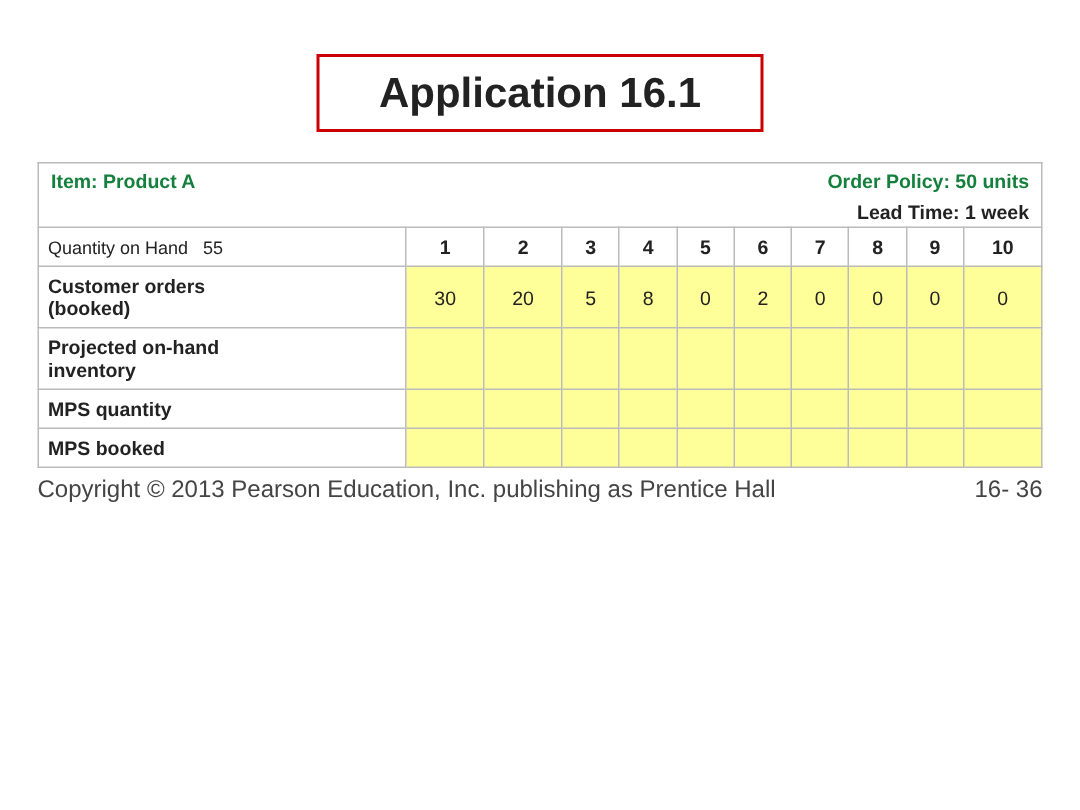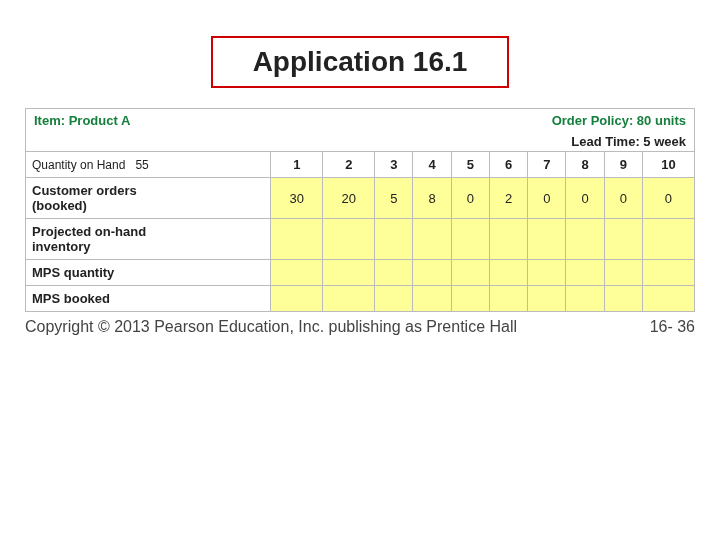--- a/index.html
+++ b/index.html
@@ -108,25 +108,25 @@
   <div style="margin: 18px auto 10px auto; display: inline-block;">
     <div class="title-box">
       <span class="title-text">Application 16.1</span>
     </div>
   </div>
 
   <div class="table-container">
 
     <div class="info-row">
       <span class="info-item">Item: Product A</span>
-      <span class="info-item">Order Policy: 80 units</span>
+      <span class="info-item">Order Policy: 50 units</span>
     </div>
 
     <div class="lead-time-row">
-      <span class="lead-time-text">Lead Time: 5 week</span>
+      <span class="lead-time-text">Lead Time: 1 week</span>
     </div>
 
     <table>
 
       <tbody>
           <tr>
         <td class="row-label" style="font-weight:normal; font-size:12px;">Quantity on Hand &nbsp; 55</td>
         <td class="header-num">1</td>
         <td class="header-num">2</td>
         <td class="header-num">3</td>

